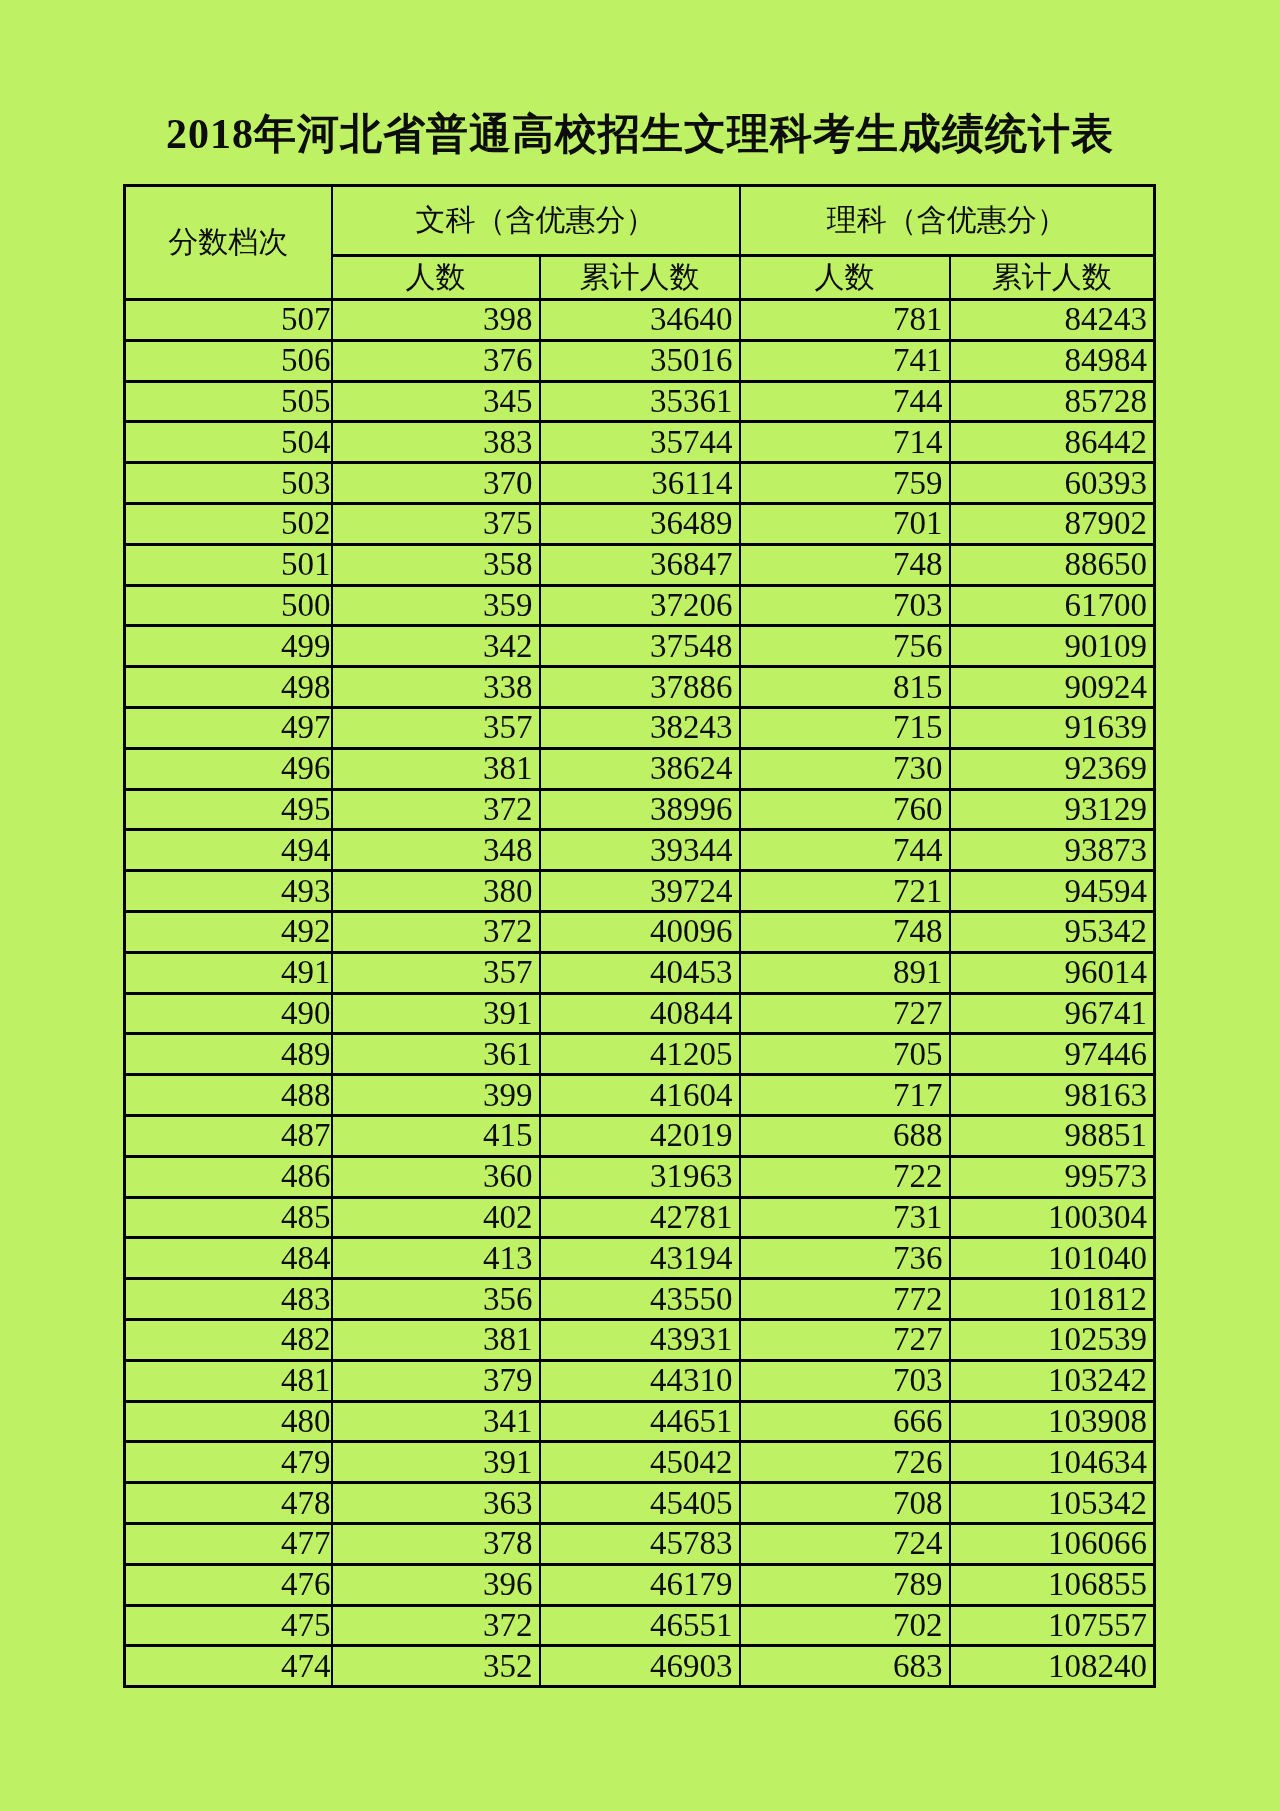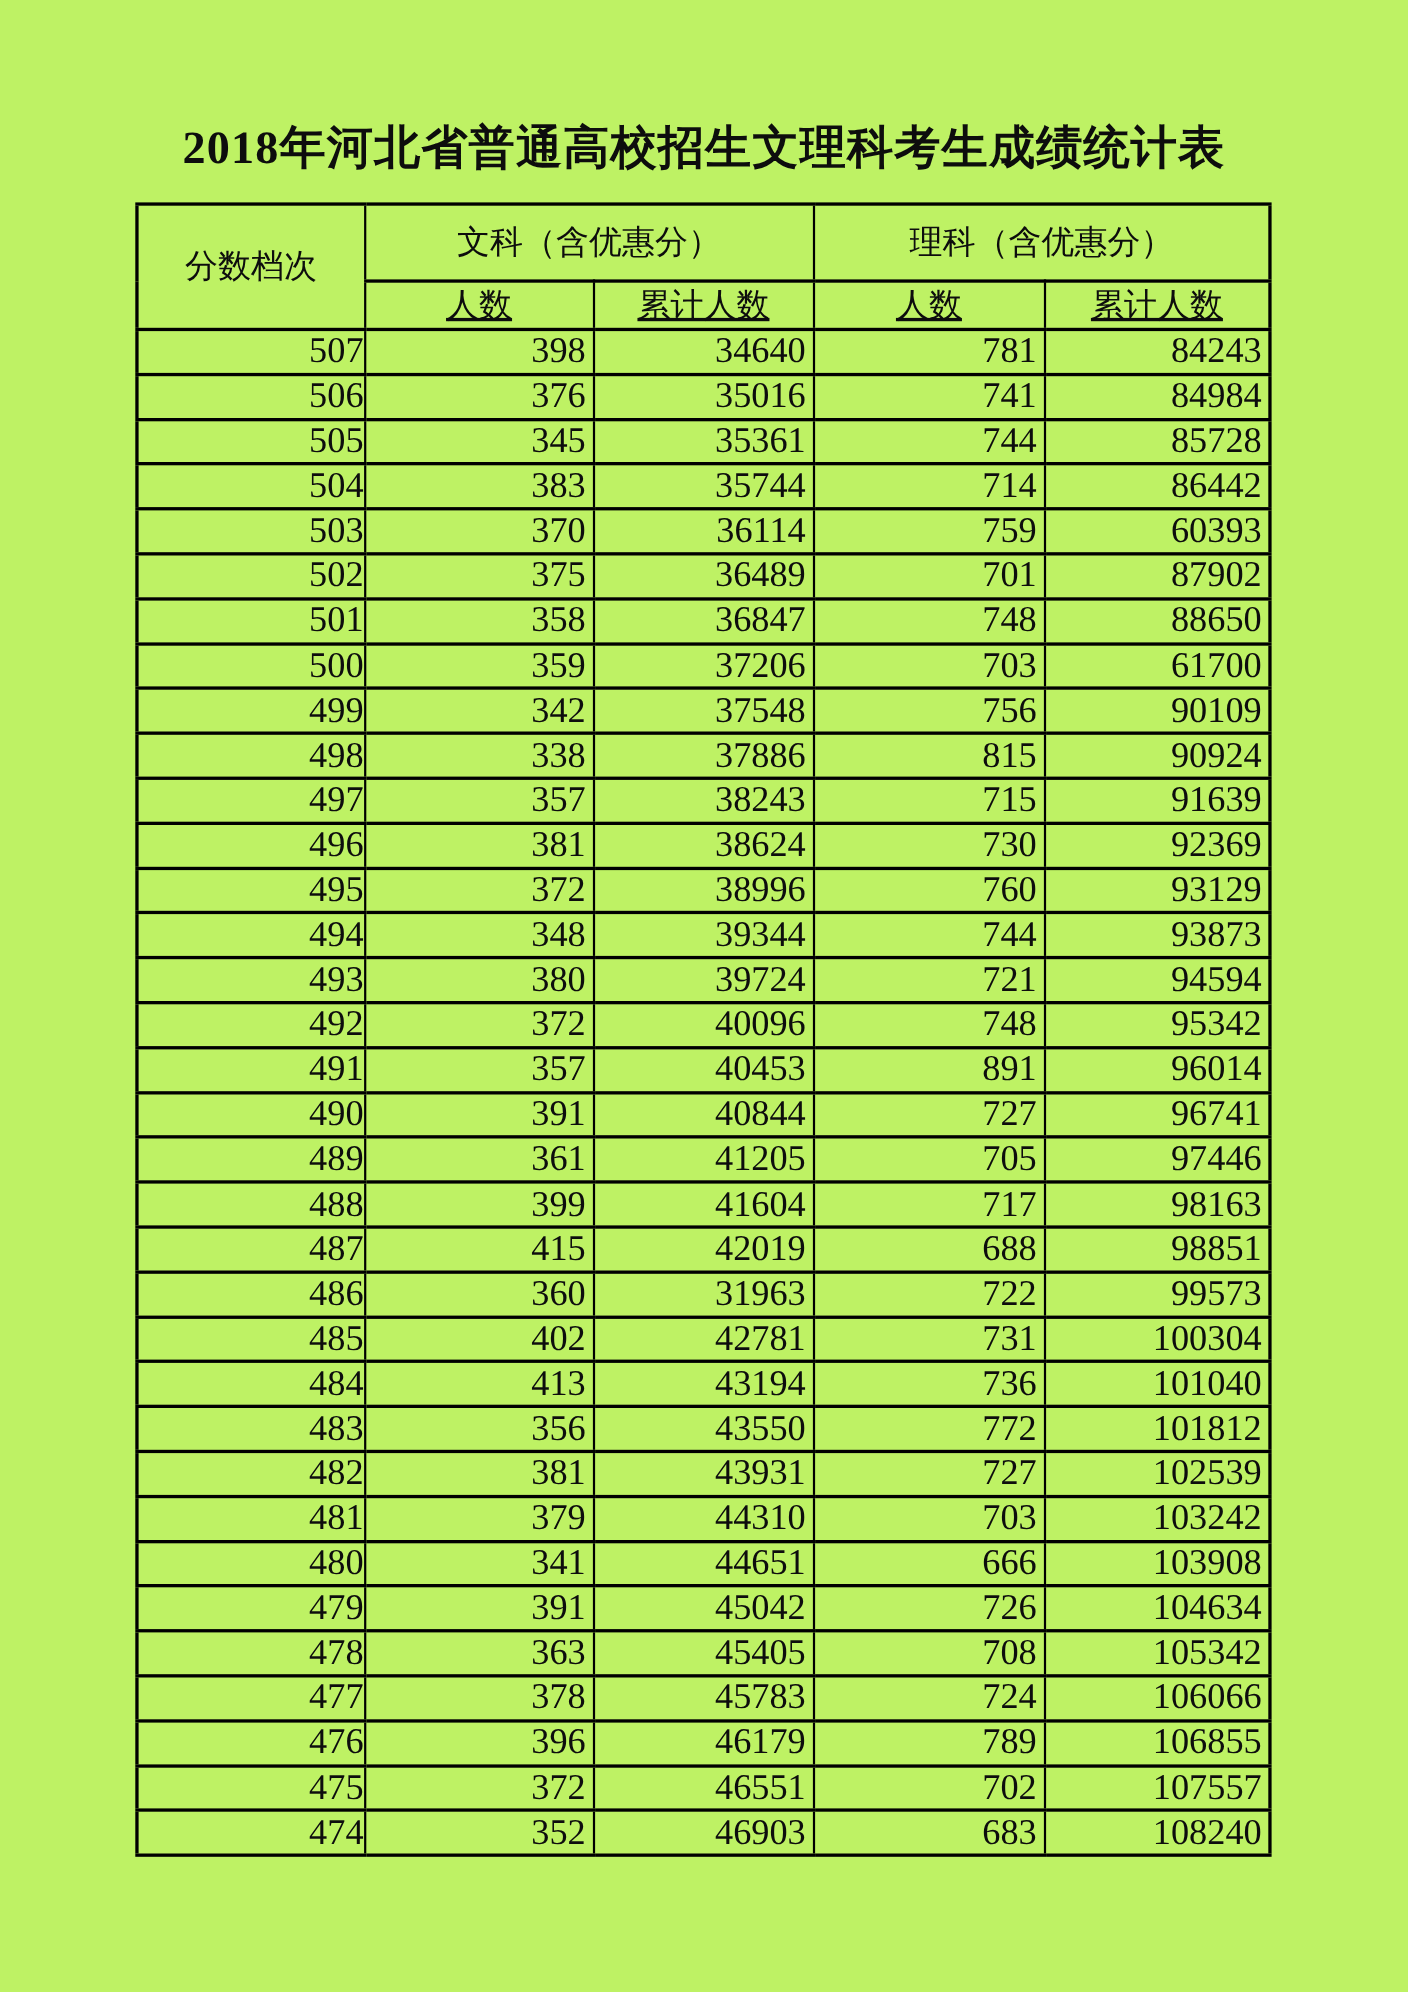--- a/index.html
+++ b/index.html
@@ -31,21 +31,21 @@
   table.stats th, table.stats td {
     border-left:2px solid #000;
     border-right:2px solid #000;
     border-top:3px solid #000;
     border-bottom:3px solid #000;
     vertical-align:middle;
     overflow:hidden;
     white-space:nowrap;
   }
   tr.group-row { height:70px; }
-  tr.sub-row   { height:38px;text-decoration:underline; }
+  tr.sub-row   { height:38px; }
   tr.data-row  { height:40.8px; }
   table.stats th {
     font-size:30px;
     font-weight:400;
     text-align:center;
     padding:0;
   }
   td.c-score {
     text-align:right;
     font-size:33px;

